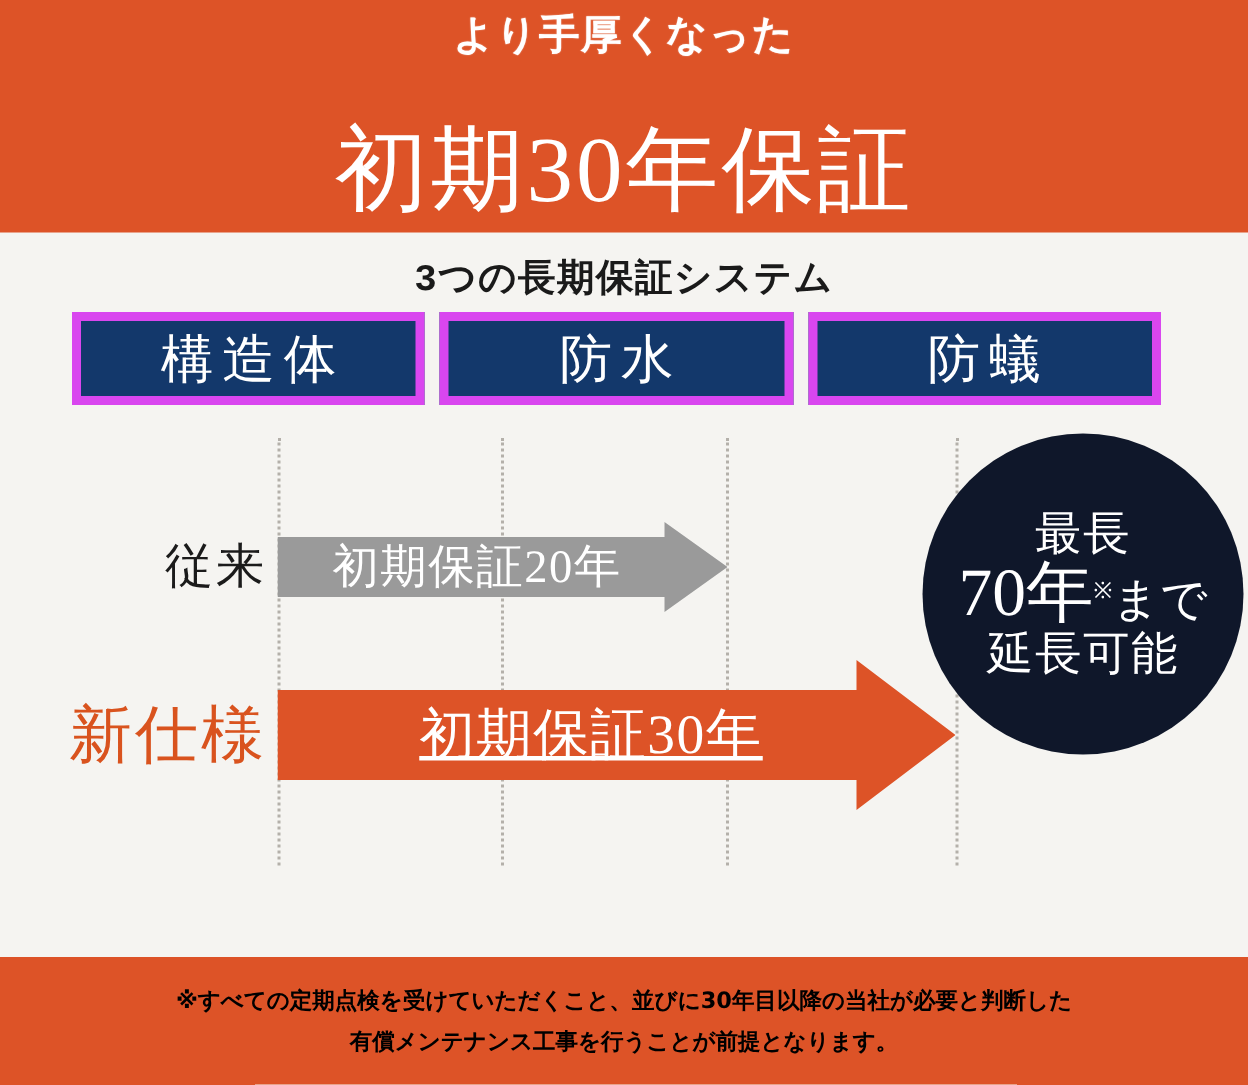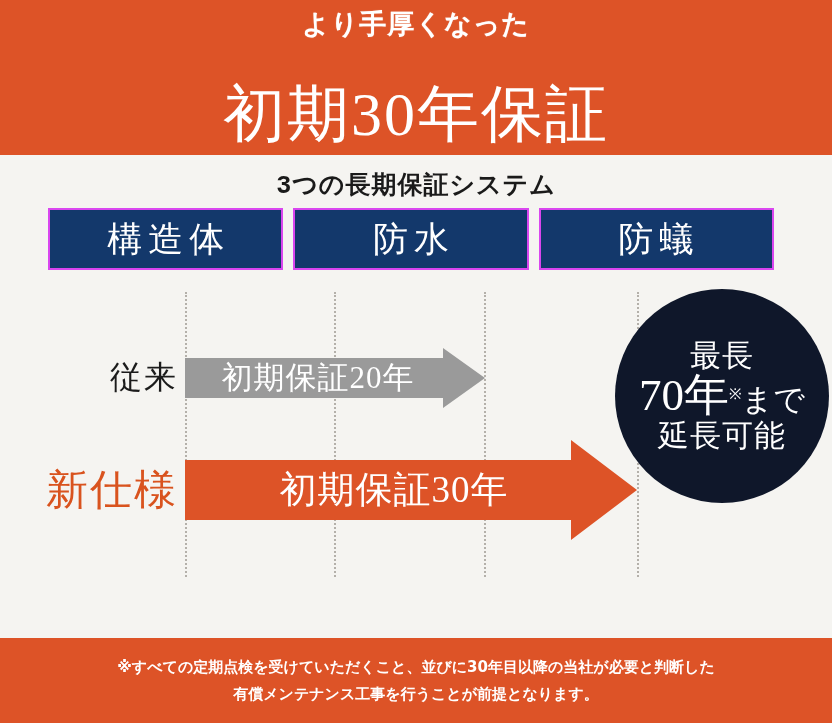--- a/index.html
+++ b/index.html
@@ -50,21 +50,21 @@
 
   
   .systems-row {
     position:absolute; left:48px; top:208px;
     width:726px; height:62px;
     display:flex; gap:10px;
   }
   .system-box {
     flex:1;
     background:#13386b;
-    border:2px solid #d946ef;
+    border:6px solid #d946ef;
     display:flex; align-items:center; justify-content:center;
     color:#ffffff;
     font-family:"Liberation Serif", serif;
     font-size:35px;
     letter-spacing:6px;
     text-indent:6px;
   }
 
   
   .timeline { position:absolute; left:0; top:280px; width:832px; height:350px; }
@@ -108,21 +108,21 @@
   .row-new .row-label { left:0; width:178px; font-size:42px; color:#d9531e; letter-spacing:2px; }
 
   
   .arrow {
     position:absolute; top:0; height:100%;
     display:flex; align-items:center;
     color:#ffffff;
     font-family:"Liberation Serif", serif;
   }
   .arrow-old { left:185px; width:300px; }
-  .arrow-new { left:185px; width:452px; }
+  .arrow-new { left:185px; width:452px;text-decoration:underline; }
 
   .arrow-shape {
     position:absolute; left:0; top:0; width:100%; height:100%;
   }
   .arrow-text {
     position:relative; z-index:2;
     width:100%; text-align:center;
     padding-right:34px;
   }
   .arrow-old .arrow-text { font-size:31px; letter-spacing:1px; }
@@ -136,21 +136,21 @@
     font-family:"Liberation Serif", serif;
     font-size:28px;
     color:#1b1b1b;
   }
 
   
   .footer {
     position:absolute; left:0; bottom:0; width:832px; height:85px;
     background:#dd5327;
     display:flex; flex-direction:column; align-items:center; justify-content:center;
-    color:#ffffff;
+    color:#000000;
     font-family:"DejaVu Sans", sans-serif;
     font-weight:bold;
     font-size:15px;
     line-height:1.75;
     text-align:center;
   }
 </style>
 </head>
 <body>
 

